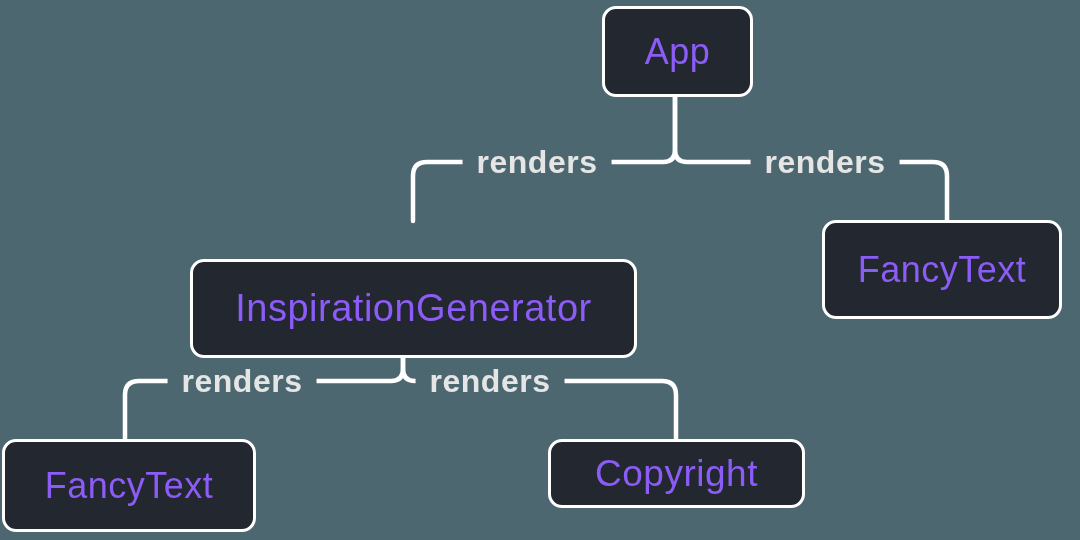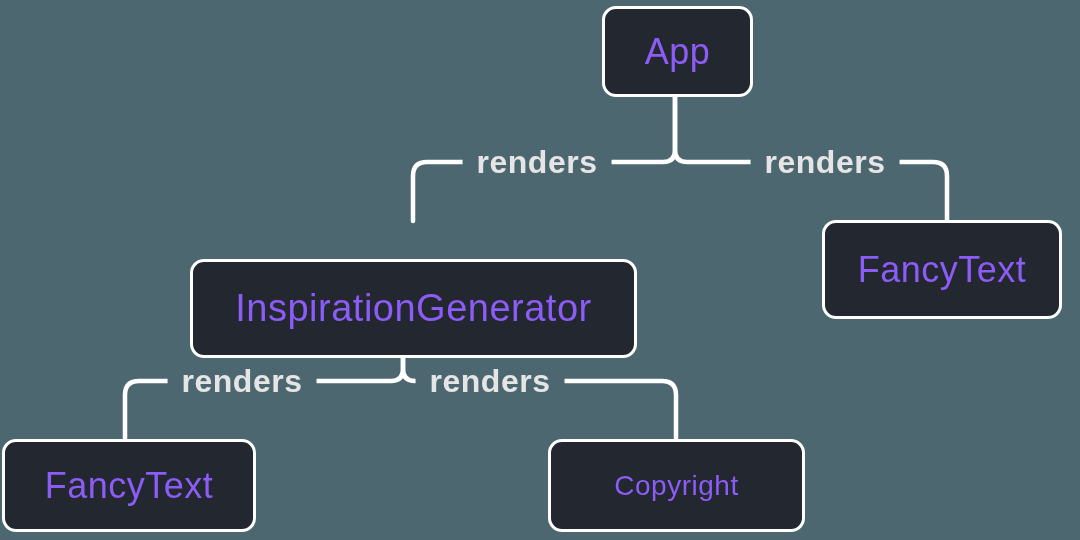--- a/index.html
+++ b/index.html
@@ -43,21 +43,21 @@
     align-items: center;
     justify-content: center;
     font-weight: 500;
     box-sizing: border-box;
     letter-spacing: 0.5px;
   }
   .node-app            { left: 602px; top: 6px;   width: 151px; height: 91px; font-size: 36px; }
   .node-inspiration    { left: 190px; top: 220px; width: 447px; height: 99px; font-size: 38px; margin-top: 39px; }
   .node-fancy-right    { left: 822px; top: 220px; width: 240px; height: 99px; font-size: 36px; }
   .node-fancy-left     { left: 2px;   top: 439px; width: 254px; height: 93px; font-size: 36px; }
-  .node-copyright      { left: 548px; top: 439px; width: 257px; height: 93px; font-size: 28px; }
+  .node-copyright      { left: 548px; top: 439px; width: 257px; height: 69px; font-size: 37px; }
   .edge-label {
     position: absolute;
     transform: translate(-50%, -50%);
     background: #4C6770;
     color: #e5e5e5;
     font-size: 32px;
     font-weight: 700;
     padding: 0 14px;
     white-space: nowrap;
     letter-spacing: 0.5px;

